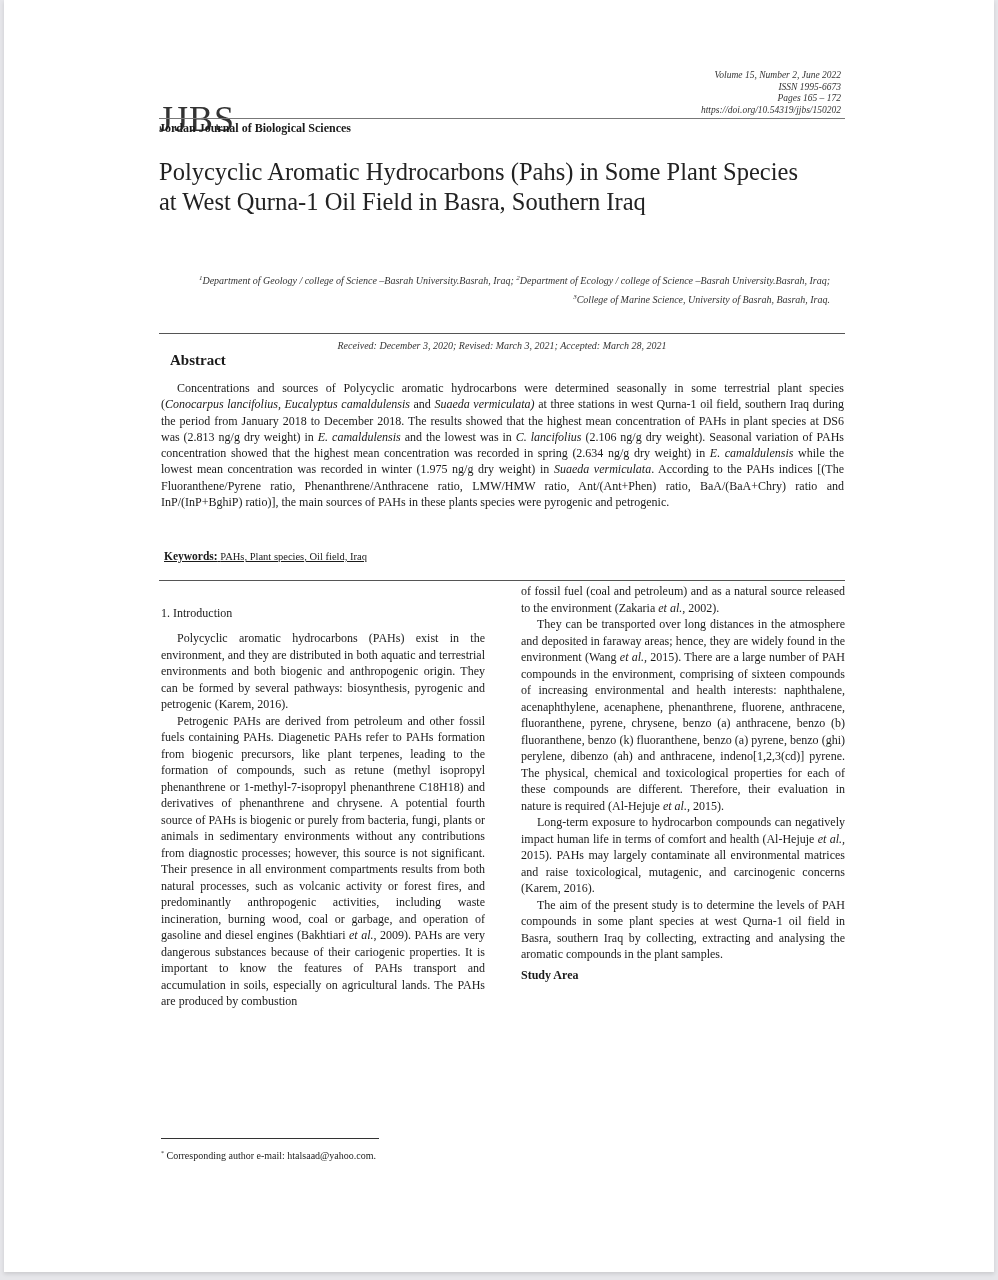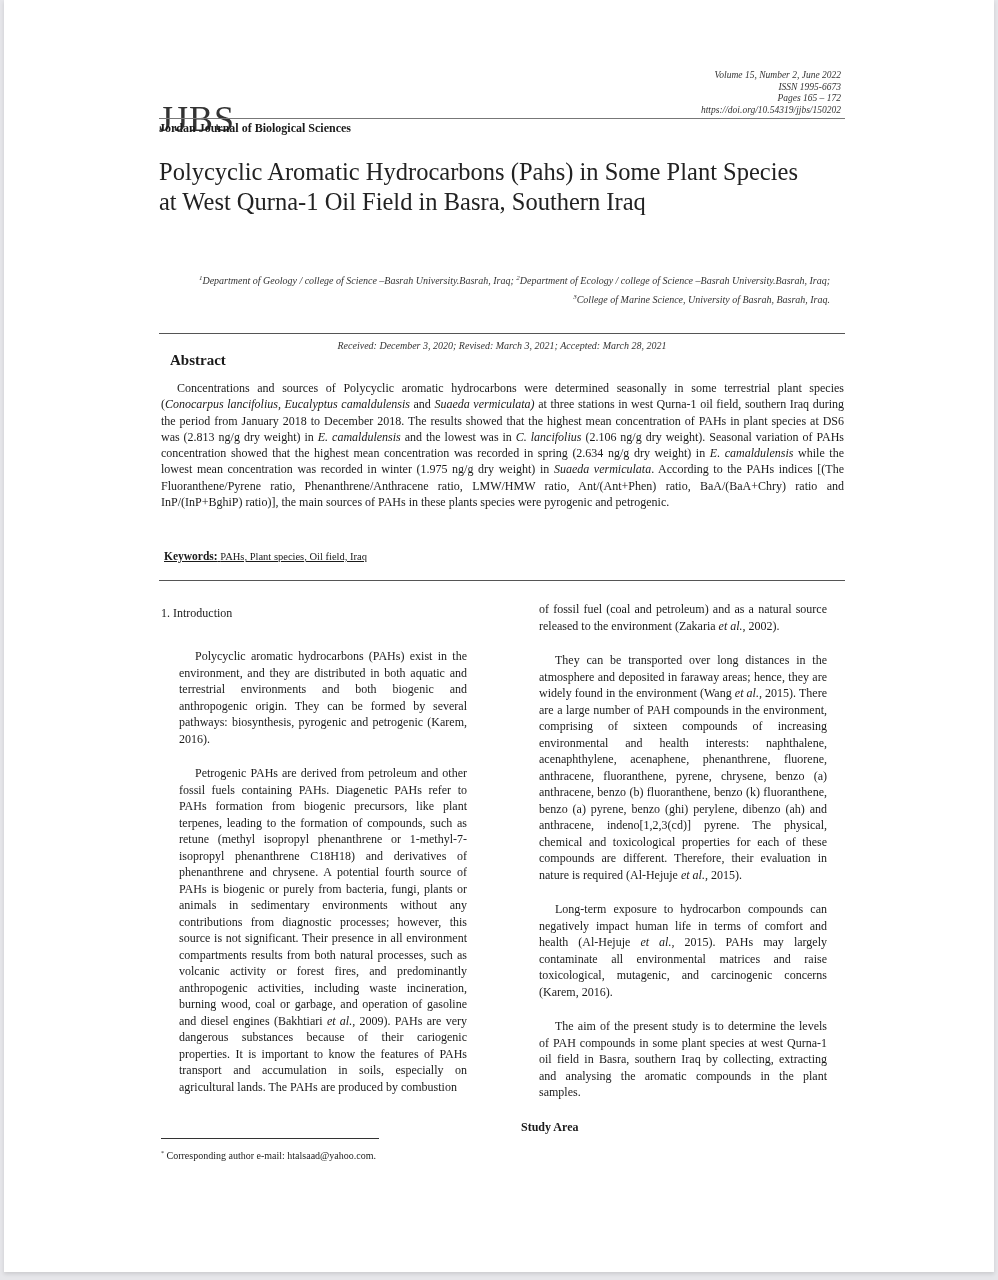--- a/index.html
+++ b/index.html
@@ -23,21 +23,21 @@
     .affil sup { font-size:7px; }
     .dates { left:155px; top:311px; width:686px; text-align:center; font-style:italic; font-size:10px; color:#333;margin-top:29px; }
     .rule1 { left:155px; top:333px; width:686px; height:1px; background:#555; }
     .abs-h { left:166px; top:352px; font-weight:bold; font-size:15px; }
     .abstract { left:157px; top:380px; width:683px; font-size:12px; line-height:16.3px; text-align:justify; text-indent:16px; }
     .kw { left:160px; top:550px; font-size:10.5px;text-decoration:underline; }
     .kw b { font-size:11.5px; }
     .rule2 { left:155px; top:580px; width:686px; height:1px; background:#555; }
     .intro-h { left:157px; top:606px; font-weight:normal; font-size:12px; }
     .col { width:324px; font-size:12px; line-height:16.5px; text-align:justify; }
-    .col p { margin:18px; text-indent:16px; }
+    .col p { margin:0; text-indent:16px; }
     .col p.noind { text-indent:0; }
     .colL { left:157px; top:630px; }
     .colR { left:517px; top:583px; }
     .study-h { font-weight:bold; margin-top:4px; }
     .fn-rule { left:157px; top:1138px; width:218px; height:1px; background:#333; }
     .fn { left:157px; top:1150px; font-size:10px; }
     .fn sup { font-size:6px; }
   </style>
 </head>
 <body>

